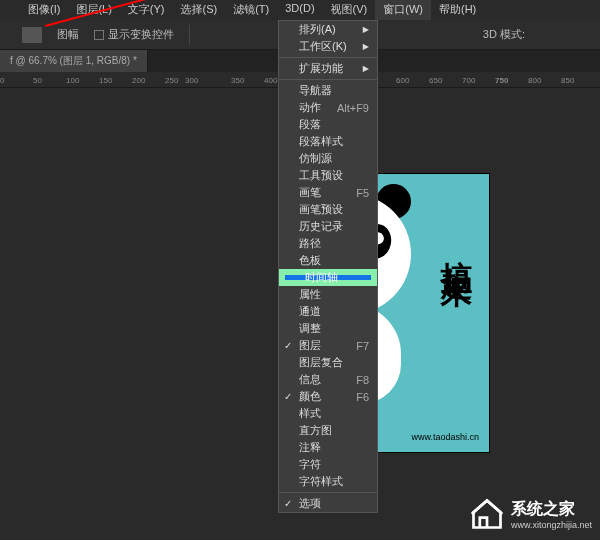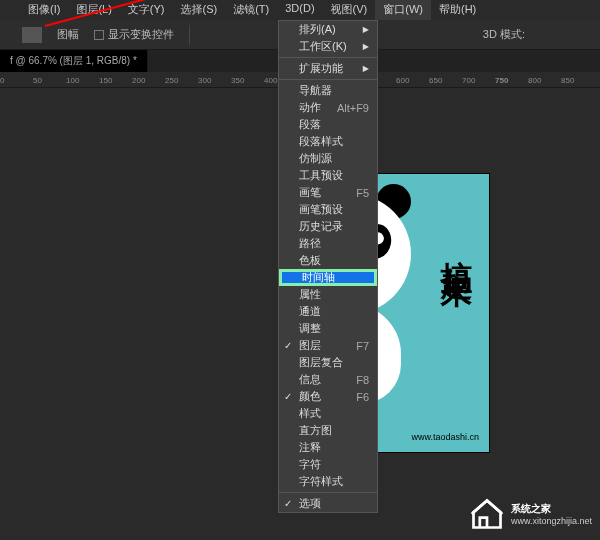--- a/index.html
+++ b/index.html
@@ -8,21 +8,21 @@
 .menubar { display: flex; background: #2a2a2a; height: 20px; font-size: 11px; color: #ccc; padding-left: 20px; }
 .menubar-item { padding: 2px 8px; cursor: pointer; text-align: center; }
 .menubar-item.active { background: #3a3a3a; }
 
 .toolbar { display: flex; align-items: center; height: 30px; background: #2d2d2d; border-bottom: 1px solid #1a1a1a; font-size: 11px; color: #bbb; padding-left: 22px; gap: 15px; }
 .toolbar-icon { width: 20px; height: 16px; background: #555; }
 .toolbar-check { display: flex; align-items: center; gap: 4px; }
 .toolbar-sep { width: 1px; height: 20px; background: #444; }
 
 .tab-bar { display: flex; background: #222; height: 22px; }
-.tab-item { font-size: 10px; color: #aaa; padding: 4px 10px; background: #000000; border-right: 1px solid #1a1a1a; }
+.tab-item { font-size: 10px; color: #aaa; padding: 4px 10px; background: #404040; border-right: 1px solid #1a1a1a; }
 
 .ruler-h { height: 16px; background: #2a2a2a; border-bottom: 1px solid #1a1a1a; display: flex; font-size: 8px; color: #888; position: relative; overflow: hidden; }
 .ruler-tick { position: absolute; top: 4px; font-size: 8px; }
 
 .canvas-area { position: relative; width: 100%; height: 460px; background: #2a2a2a; }
 
 .canvas-image { position: absolute; left: 290px; top: 85px; width: 200px; height: 280px; background: #5cbfc3; border: 1px solid #000; }
 .panda-white { position: absolute; left: 0; top: 20px; width: 120px; height: 120px; background: #fff; border-radius: 50%; }
 .panda-ear-l { position: absolute; left: 5px; top: 15px; width: 35px; height: 35px; background: #000; border-radius: 50%; }
 .panda-ear-r { position: absolute; left: 85px; top: 10px; width: 35px; height: 35px; background: #000; border-radius: 50%; }
@@ -30,32 +30,32 @@
 .panda-eye-r { position: absolute; left: 70px; top: 50px; width: 30px; height: 35px; background: #000; border-radius: 50%; transform: rotate(15deg); }
 .panda-eye-w { position: absolute; width: 12px; height: 12px; background: #fff; border-radius: 50%; top: 8px; left: 10px; }
 .panda-nose { position: absolute; left: 48px; top: 90px; width: 18px; height: 12px; background: #000; border-radius: 50%; }
 .panda-body { position: absolute; left: 10px; top: 130px; width: 100px; height: 100px; background: #fff; border-radius: 50% 50% 40% 40%; }
 .panda-arm { position: absolute; left: 5px; top: 135px; width: 30px; height: 60px; background: #000; border-radius: 40%; }
 .cn-text { position: absolute; right: 10px; top: 60px; writing-mode: vertical-rl; font-size: 32px; color: #000; font-weight: bold; letter-spacing: 8px; }
 .url-text { position: absolute; right: 10px; bottom: 10px; font-size: 9px; color: #000; }
 
 .dropdown { position: absolute; left: 278px; top: 20px; width: 100px; background: #3d3d3d; border: 1px solid #555; font-size: 11px; color: #ddd; z-index: 100; }
 .dd-item { padding: 2px 8px 2px 20px; position: relative; display: flex; justify-content: space-between; align-items: center; height: 17px; }
-.dd-item.highlighted { background: #1473e6; color: #fff; border: 3px solid #86efac; }
+.dd-item.highlighted { background: #1473e6; color: #fff; border: 6px solid #86efac; }
 .dd-sep { height: 1px; background: #555; margin: 2px 0; }
 .dd-arrow { font-size: 8px; }
 .dd-check { position: absolute; left: 5px; font-size: 10px; }
 .dd-shortcut { font-size: 11px; color: #aaa; }
 
 .arrow-annotation { position: absolute; left: 45px; top: 25px; width: 230px; height: 2px; background: red; z-index: 200; transform: rotate(-15deg); transform-origin: left; }
 
 .watermark { position: absolute; right: 8px; bottom: 8px; display: flex; align-items: center; gap: 6px; color: #fff; z-index: 300; }
 .wm-logo { width: 36px; height: 36px; }
 .wm-text { display: flex; flex-direction: column; }
-.wm-title { font-size: 10px; font-weight: bold; }
+.wm-title { font-size: 16px; font-weight: bold; }
 .wm-url { font-size: 9px; color: #ccc; }
 
 .checkbox-box { width: 10px; height: 10px; border: 1px solid #777; display: inline-block; }
 </style>
 </head>
 <body>
 
 <div class="menubar">
   <div class="menubar-item">图像(I)</div>
   <div class="menubar-item">图层(L)</div>
@@ -85,21 +85,21 @@
   <div class="tab-item">f @ 66.7% (图层 1, RGB/8) *</div>
 </div>
 
 <div class="ruler-h" id="ruler">
     <span class="ruler-tick" style="left: 0px;">0</span>
     <span class="ruler-tick" style="left: 33px;">50</span>
     <span class="ruler-tick" style="left: 66px;">100</span>
     <span class="ruler-tick" style="left: 99px;">150</span>
     <span class="ruler-tick" style="left: 132px;">200</span>
     <span class="ruler-tick" style="left: 165px;">250</span>
-    <span class="ruler-tick" style="left: 198px;">300</span>
+    <span class="ruler-tick" style="left: 185px;">300</span>
     <span class="ruler-tick" style="left: 231px;">350</span>
     <span class="ruler-tick" style="left: 264px;">400</span>
     <span class="ruler-tick" style="left: 297px;">450</span>
     <span class="ruler-tick" style="left: 330px;">500</span>
     <span class="ruler-tick" style="left: 363px;">550</span>
     <span class="ruler-tick" style="left: 396px;">600</span>
     <span class="ruler-tick" style="left: 429px;">650</span>
     <span class="ruler-tick" style="left: 462px;">700</span>
     <span class="ruler-tick" style="left: 495px; font-weight: bold;">750</span>
     <span class="ruler-tick" style="left: 528px;">800</span>

